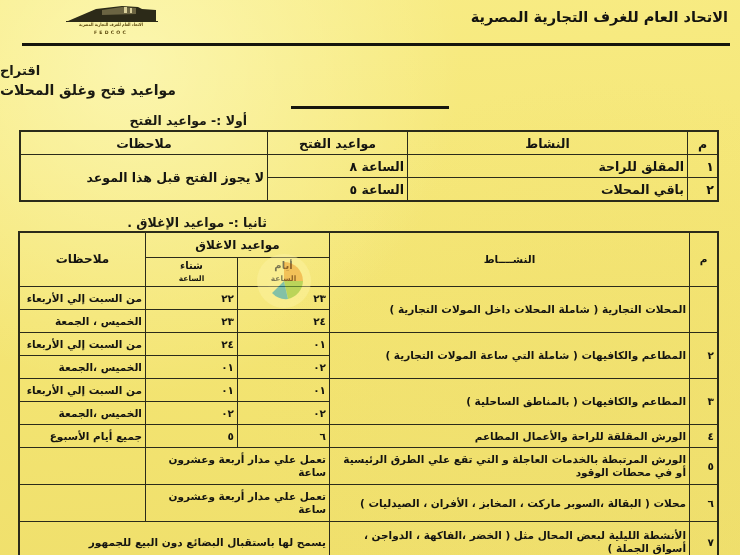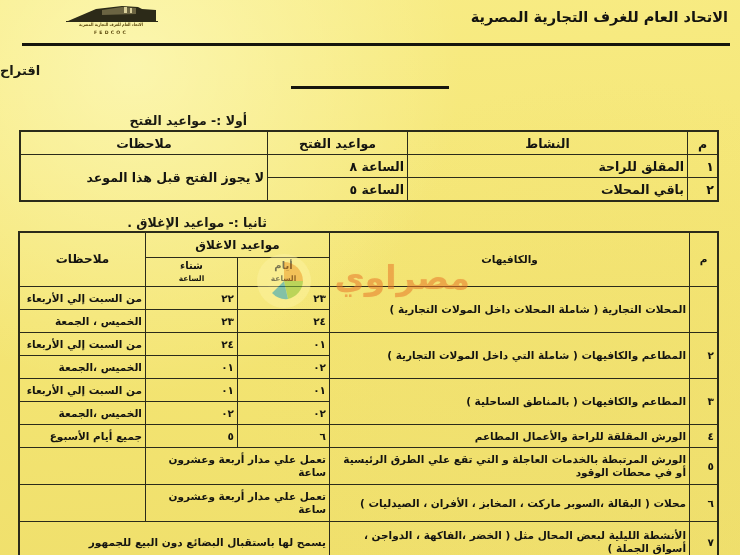--- a/index.html
+++ b/index.html
@@ -159,20 +159,21 @@
       <div class="logo-caption">الاتحاد العام للغرف التجارية المصرية</div>
       <div class="logo-acronym">FEDCOC</div>
     </div>
 
     <div class="org-title">الاتحاد العام للغرف التجارية المصرية</div>
   </div>
   <div class="rule"></div>
 
   <div class="title-block">
     <div class="title-line1">اقتراح</div>
+    <div class="title-line2">مواعيد فتح وغلق المحلات</div>
     <div class="title-underline"></div>
   </div>
 
   <div class="section-label" id="sec1">أولا :- مواعيد الفتح</div>
 
   <table class="tbl-outer" id="table-open">
     <colgroup>
       <col class="c-m">
         <col class="c-act">
         <col class="c-time">
@@ -206,21 +207,21 @@
       <col class="c-m">
         <col class="c-act">
         <col class="c-sum">
         <col class="c-win">
         <col class="c-note">
     </colgroup>
     <tbody>
 
       <tr>
         <th rowspan="2">م</th>
-        <th rowspan="2">والكافيهات</th>
+        <th rowspan="2">النشــــاط</th>
         <th colspan="2" style="font-size:12px;height:22px;">مواعيد الاغلاق</th>
         <th rowspan="2" style="font-size:12px;">ملاحظات</th>
       </tr>
       <tr>
         <th class="sub-hdr" style="height:24px;">
           <span class="big">أيام</span>
           <span class="small">الساعة</span>
         </th>
         <th class="sub-hdr" style="height:24px;">
           <span class="big">شتاء</span>
@@ -236,21 +237,21 @@
         <td class="note-cell">من السبت إلي الأربعاء</td>
       </tr>
       <tr>
         <td style="height:20px;">٢٤</td>
         <td>٢٣</td>
         <td class="note-cell">الخميس ، الجمعة</td>
       </tr>
 
       <tr>
         <td rowspan="2" class="num-cell">٢</td>
-        <td rowspan="2" class="act-cell">المطاعم والكافيهات  ( شاملة التي داخل المولات التجارية )</td>
+        <td rowspan="2" class="act-cell">المطاعم والكافيهات  ( شاملة التي ساعة المولات التجارية )</td>
         <td style="height:20px;">٠١</td>
         <td>٢٤</td>
         <td class="note-cell">من السبت إلي الأربعاء</td>
       </tr>
       <tr>
         <td style="height:20px;">٠٢</td>
         <td>٠١</td>
         <td class="note-cell">الخميس ،الجمعة</td>
       </tr>
 
@@ -298,16 +299,15 @@
   </table>
 
   <div class="watermark">
     <svg class="wm-logo" viewBox="0 0 58 58">
       <circle cx="29" cy="29" r="27" fill="#fdf4a8" opacity="0.75"></circle>
       <path d="M29 10 A19 19 0 0 1 48 29 L29 29 Z" fill="#f0a23a"></path>
       <path d="M48 29 A19 19 0 0 1 33 47 L29 29 Z" fill="#8cc63f"></path>
       <path d="M33 47 A19 19 0 0 1 17 41 L29 29 Z" fill="#29a3c9"></path>
       <path d="M17 41 A19 19 0 0 1 29 10 L29 29 Z" fill="#fdf4a8" opacity="0.2"></path>
     </svg>
-    <div class="wm-text">مصراوي</div>
   </div>
 
 </div>
 
 </body></html>

